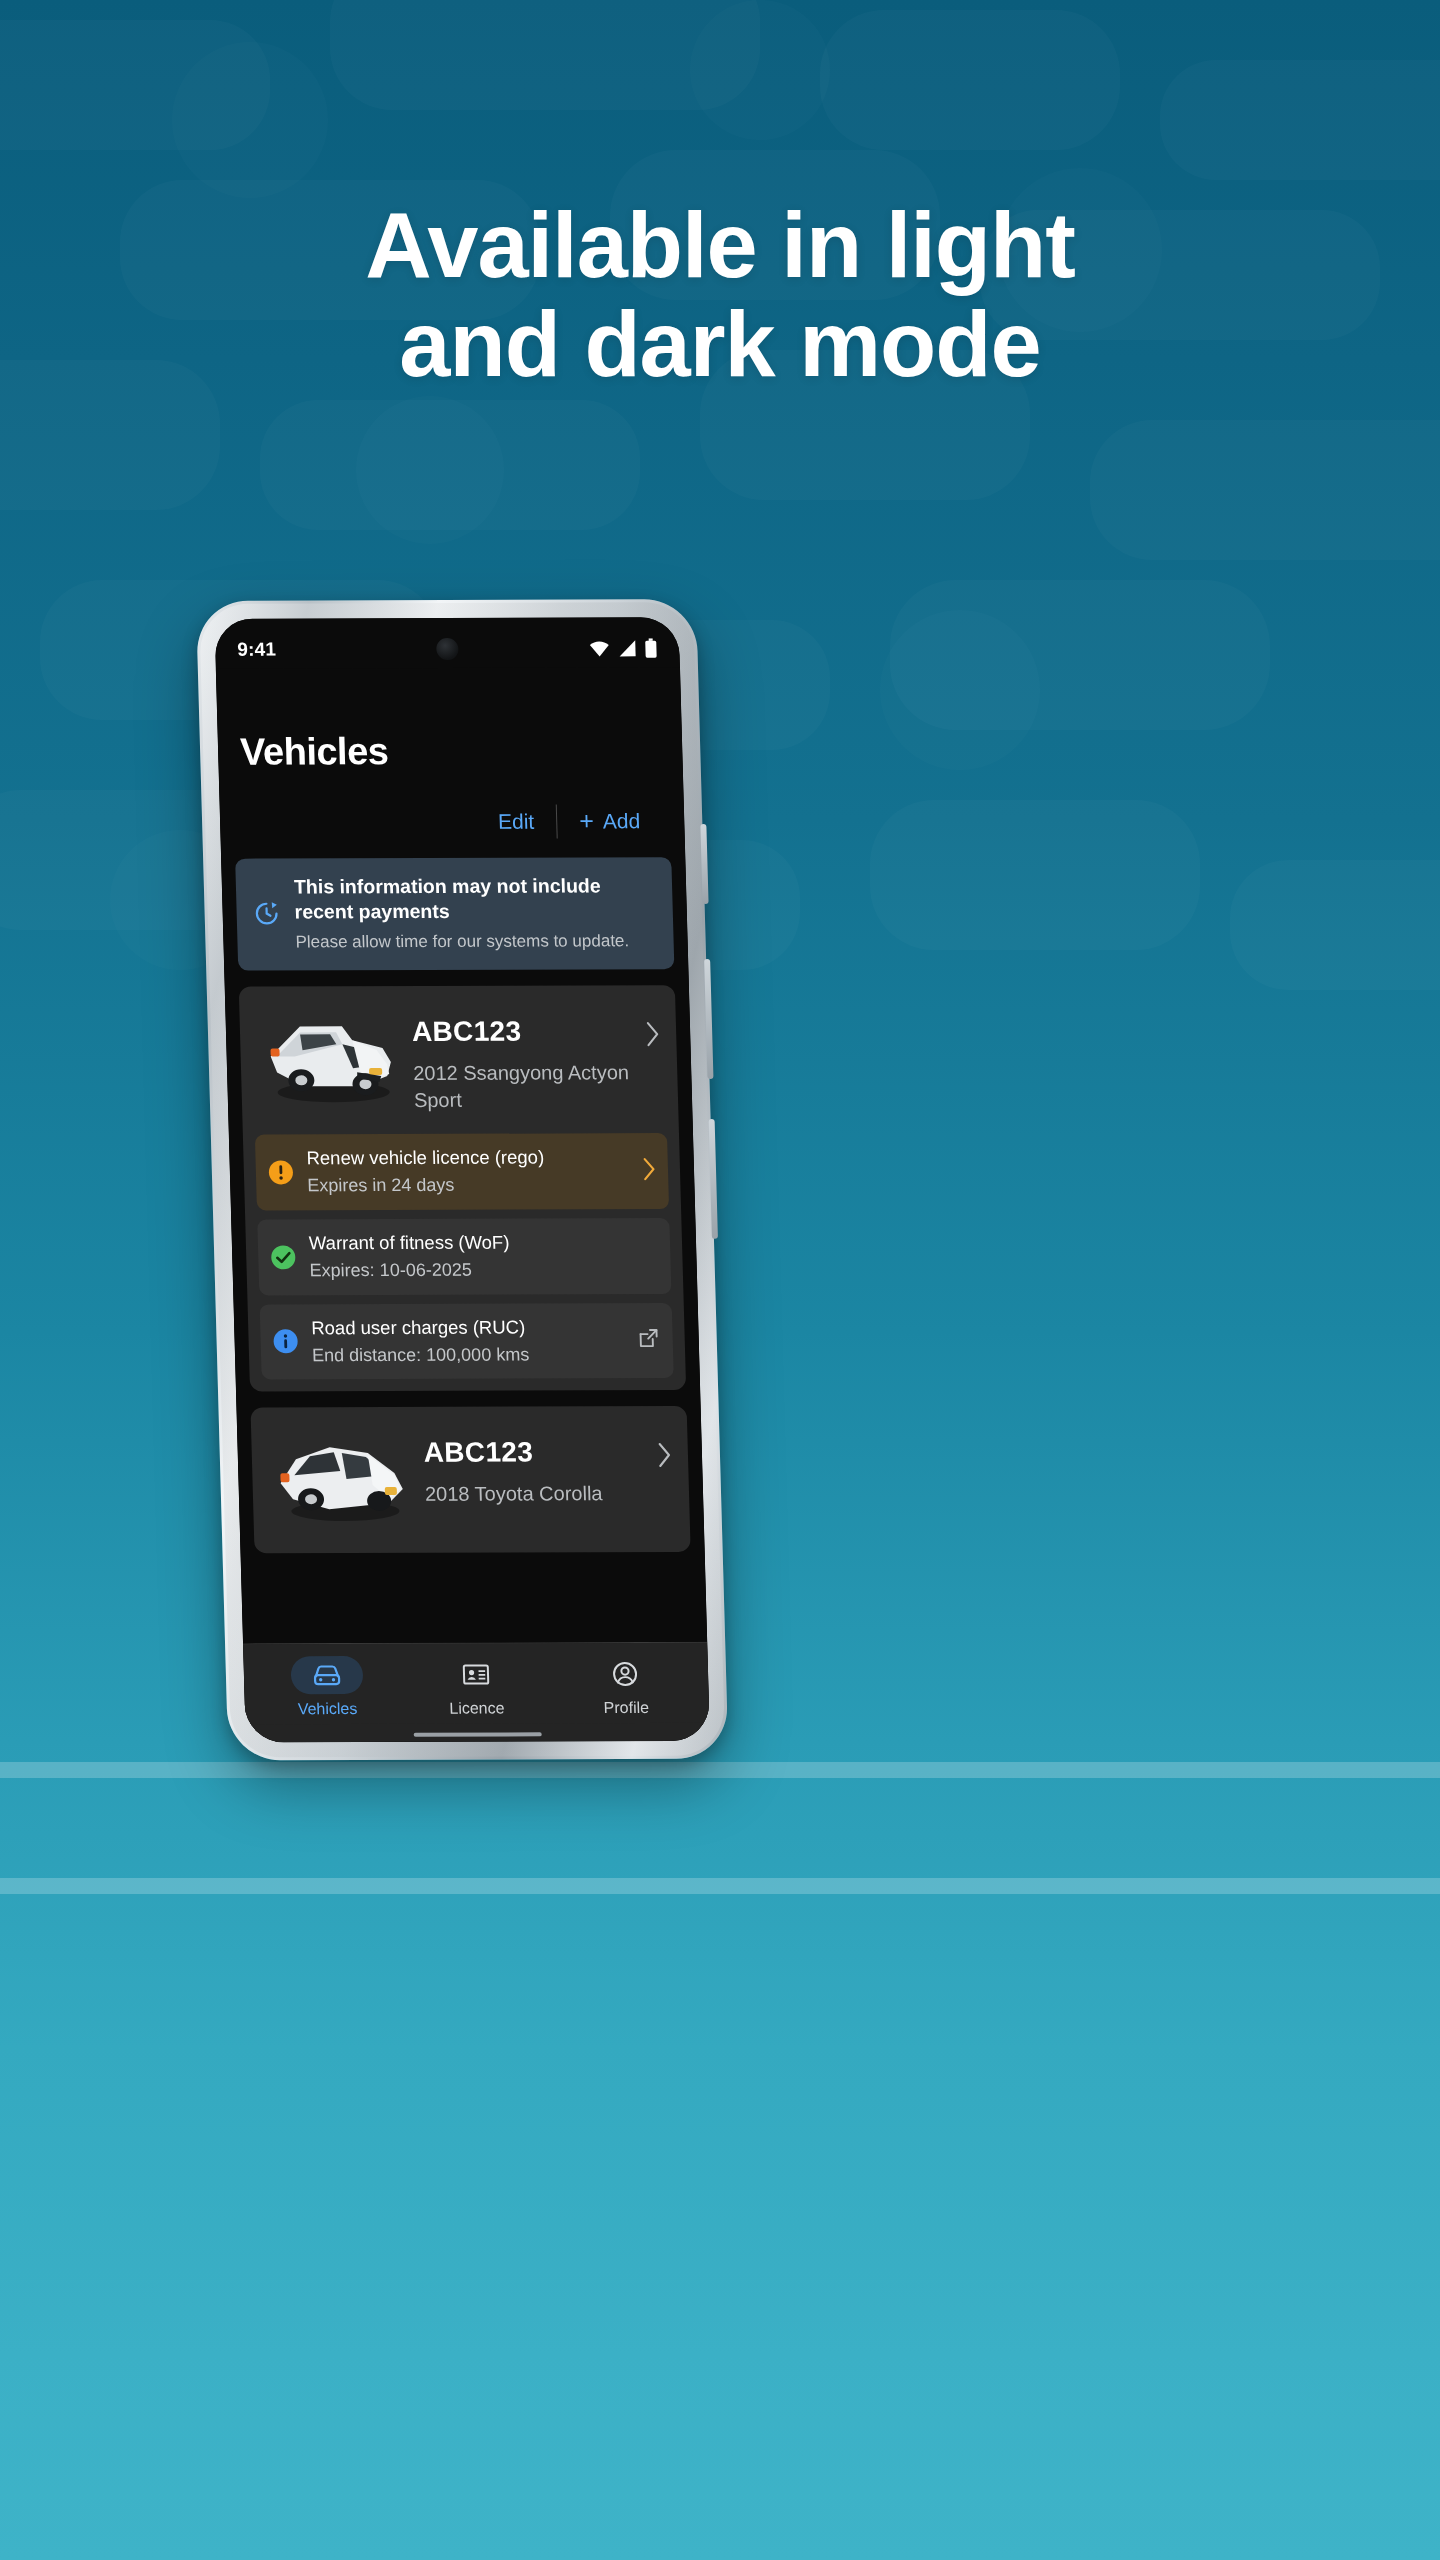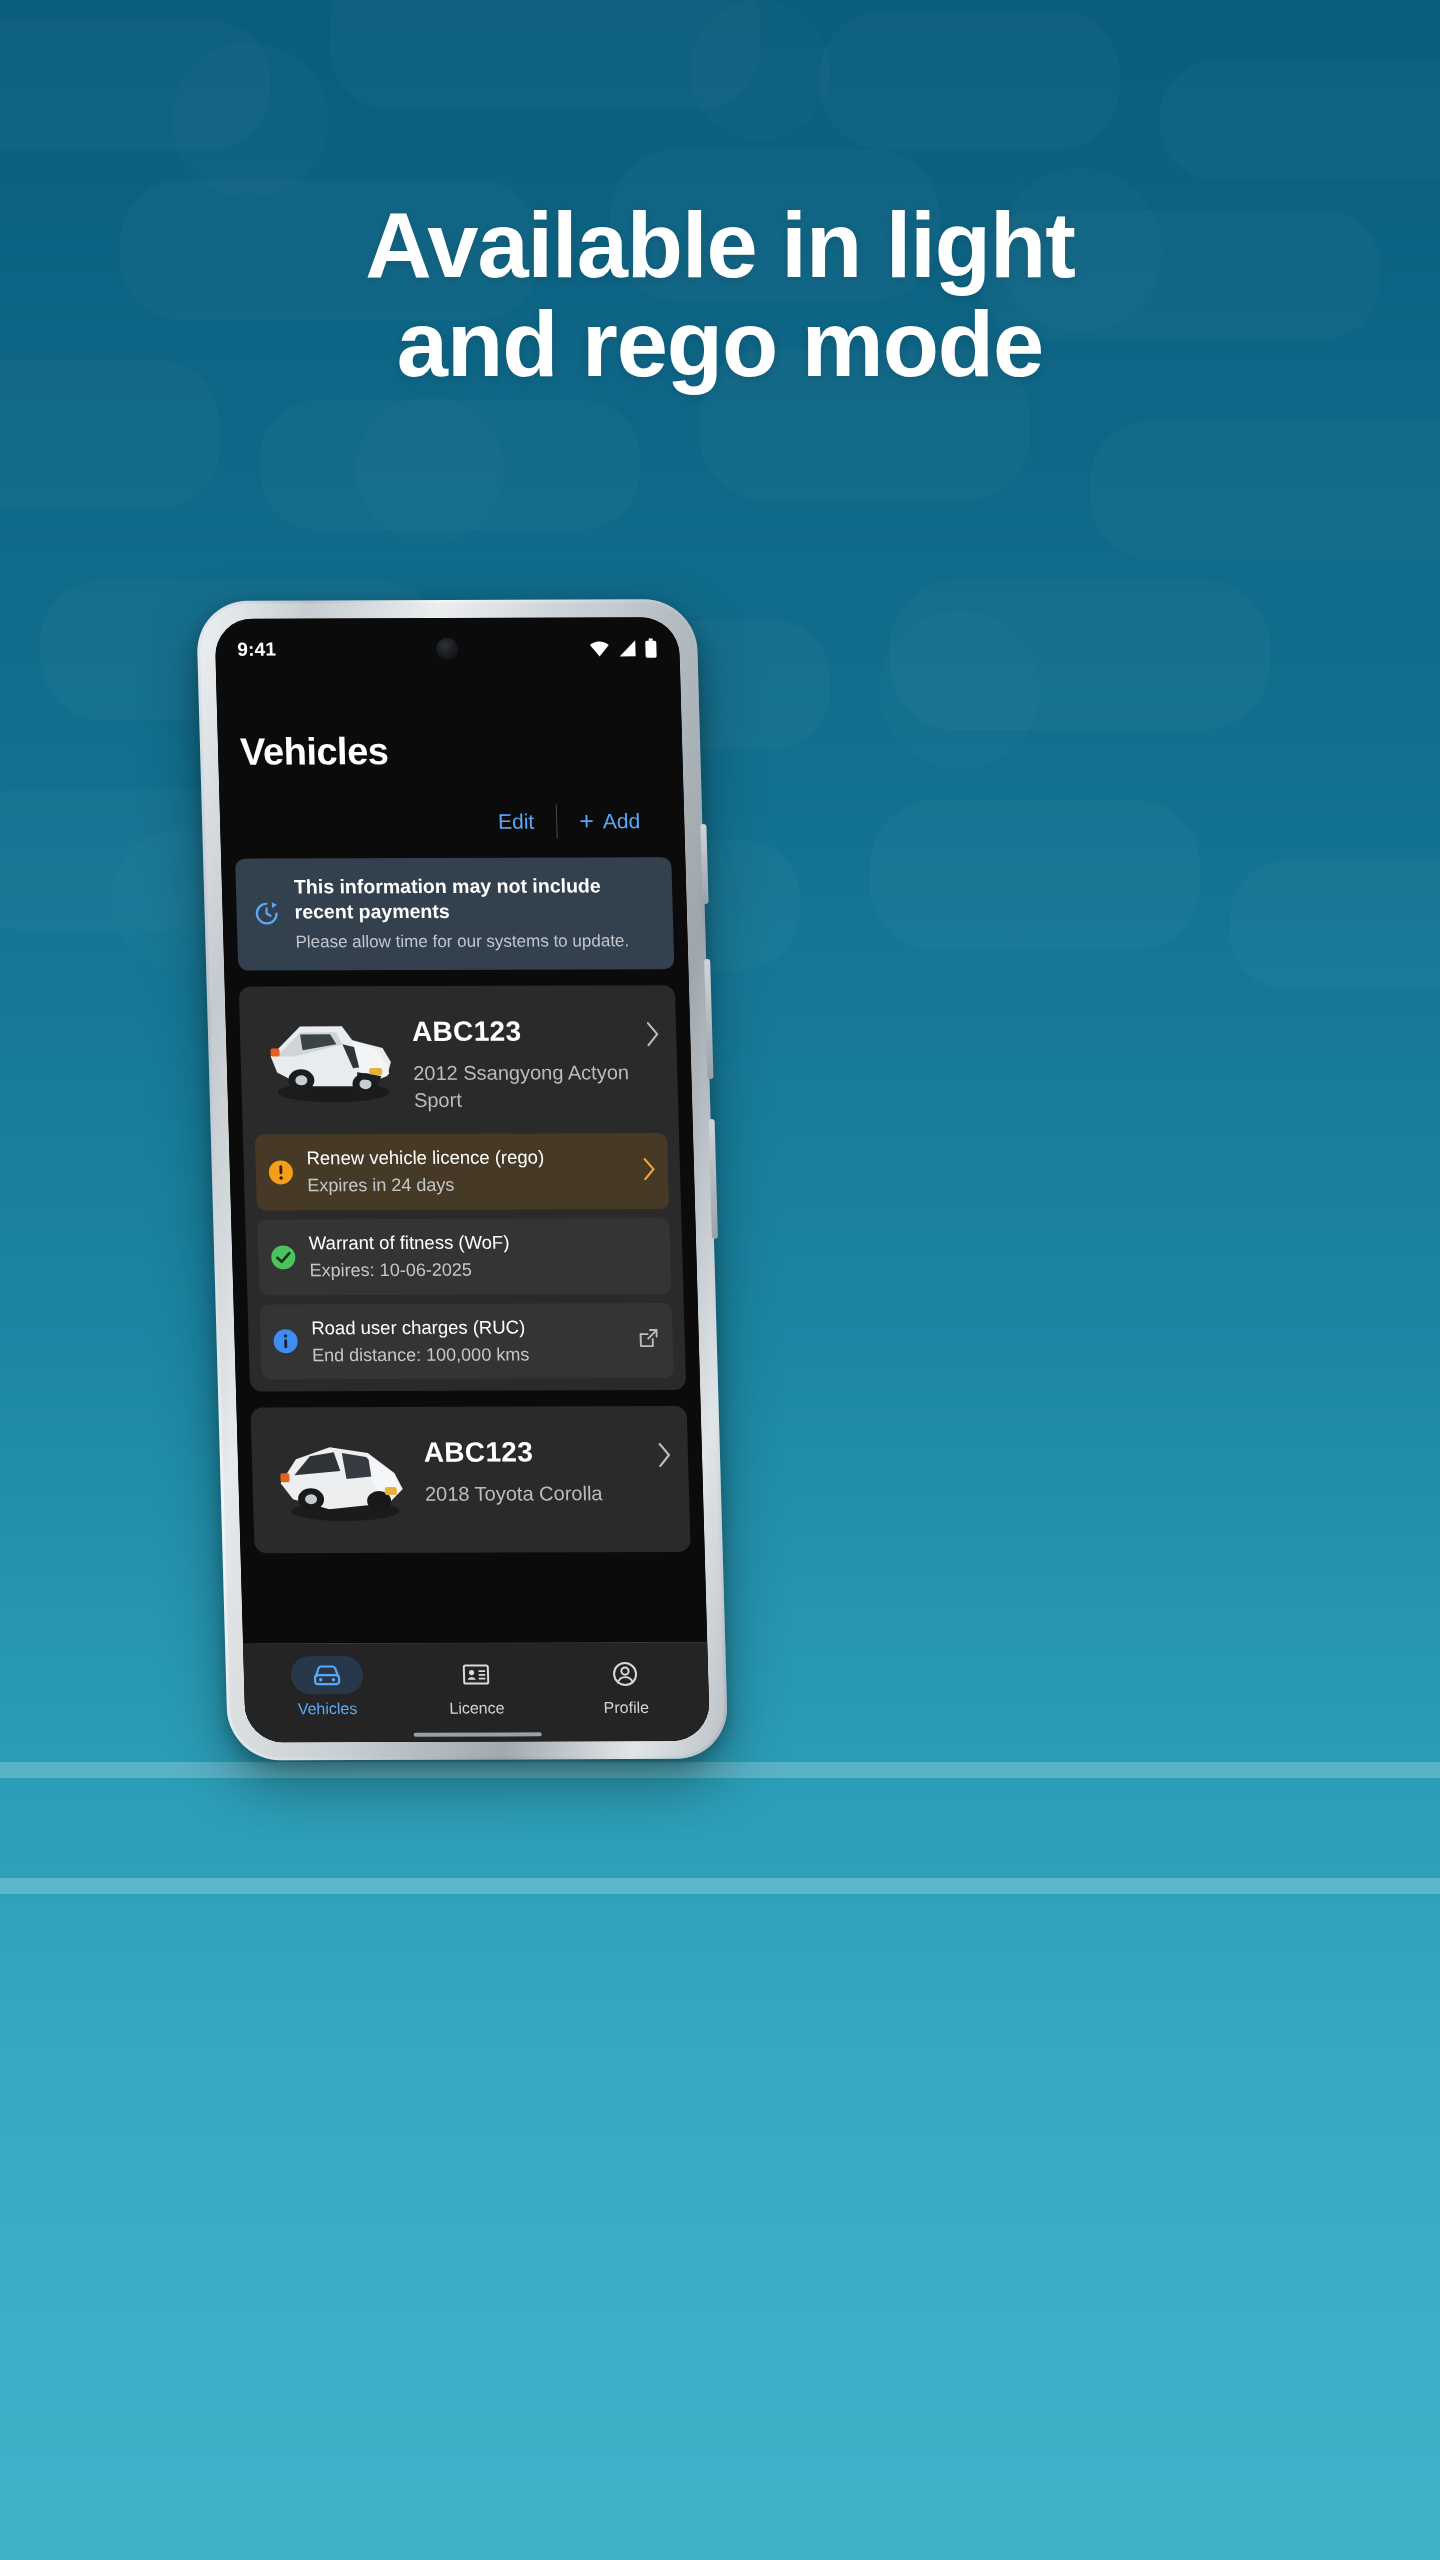--- a/index.html
+++ b/index.html
@@ -217,21 +217,21 @@
       <circle cx="960" cy="690" r="80"></circle>
       <circle cx="180" cy="900" r="70"></circle>
     </g>
   </svg>
   <div class="band b1"></div>
   <div class="band b2"></div>
 </div>
 
 <div class="headline">
   <div>Available in light</div>
-  <div>and rego mode</div>
+  <div>and dark mode</div>
 </div>
 
 <div class="phone-wrap">
   <div class="phone-frame"></div>
   <div class="btn-side v1"></div>
   <div class="btn-side v2"></div>
   <div class="btn-side v3"></div>
 
   <div class="screen">
     <div class="camera"></div>

